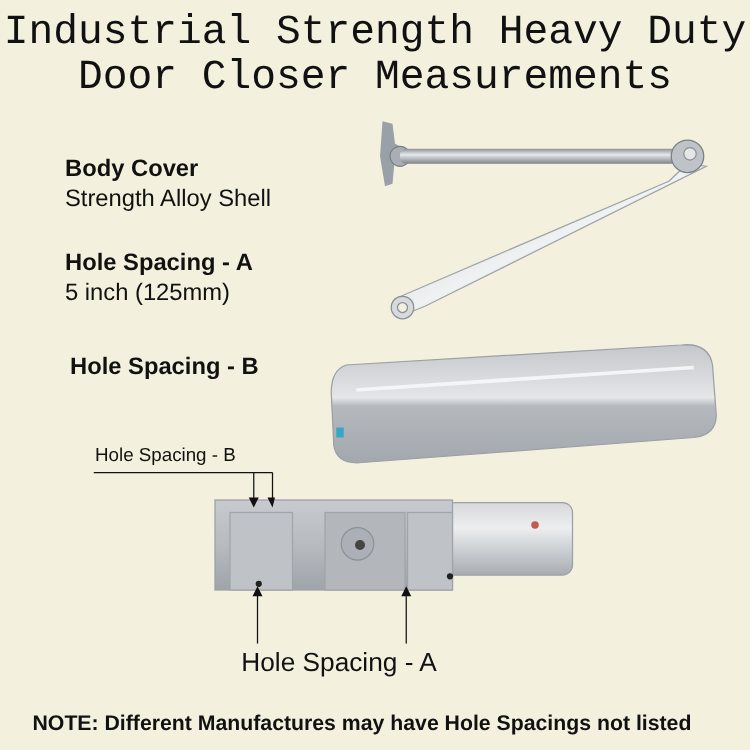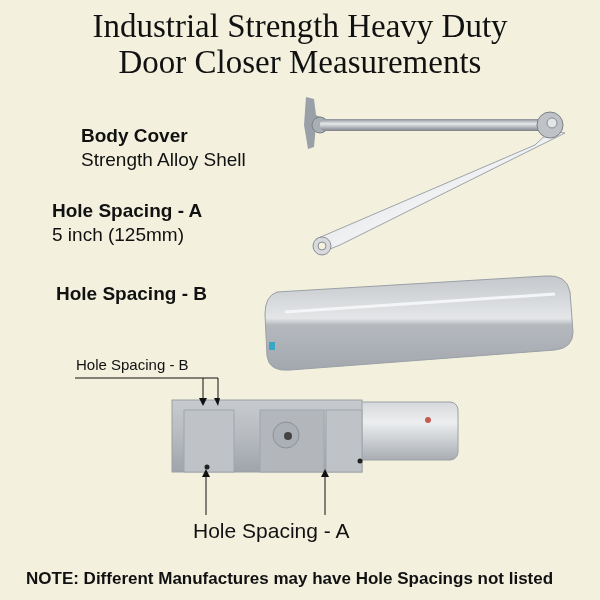--- a/index.html
+++ b/index.html
@@ -4,40 +4,40 @@
 <style>
   html, body { margin: 0; padding: 0; }
   body {
     width: 600px; height: 600px; position: relative; overflow: hidden;
     background: #f3f1de;
     font-family: "Liberation Sans", "DejaVu Sans", sans-serif;
     color: #111;
   }
   .title {
     position: absolute; left: 0; top: 8px; width: 600px; text-align: center;
-    font-family: Liberation Serif, serif;
+    font-family: Liberation Mono, monospace;
     font-size: 33px; line-height: 36px; color: #111;
   }
   .spec { position: absolute; left: 52px; }
   .spec .h { font-weight: bold; font-size: 19px; line-height: 24px; }
   .spec .v { font-size: 19px; line-height: 24px; }
   .abs { position: absolute; }
   .label-b { position: absolute; left: 76px; top: 356px; font-size: 15px; }
   .label-a { position: absolute; left: 193px; top: 519px; font-size: 21px; }
   .note { position: absolute; left: 26px; top: 569px; font-size: 17px; font-weight: bold; }
 </style>
 </head>
 <body>
 
 <div class="title">
   <div>Industrial Strength Heavy Duty</div>
   <div>Door Closer Measurements</div>
 </div>
 
-<div class="spec" style="top:124px;margin-left:29px;">
+<div class="spec" style="top:124px;">
   <div class="h">Body Cover</div>
   <div class="v">Strength Alloy Shell</div>
 </div>
 <div class="spec" style="top:199px;">
   <div class="h">Hole Spacing - A</div>
   <div class="v">5 inch (125mm)</div>
 </div>
 <div class="spec" style="top:282px; left:56px;">
   <div class="h">Hole Spacing - B</div>
 </div>

